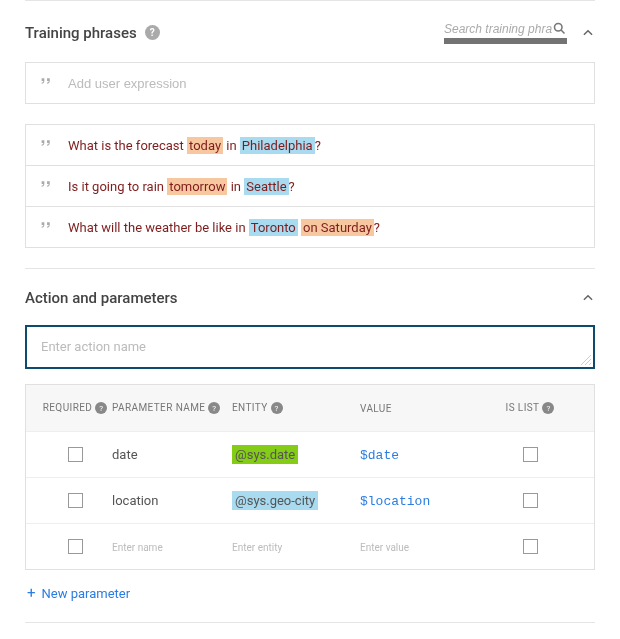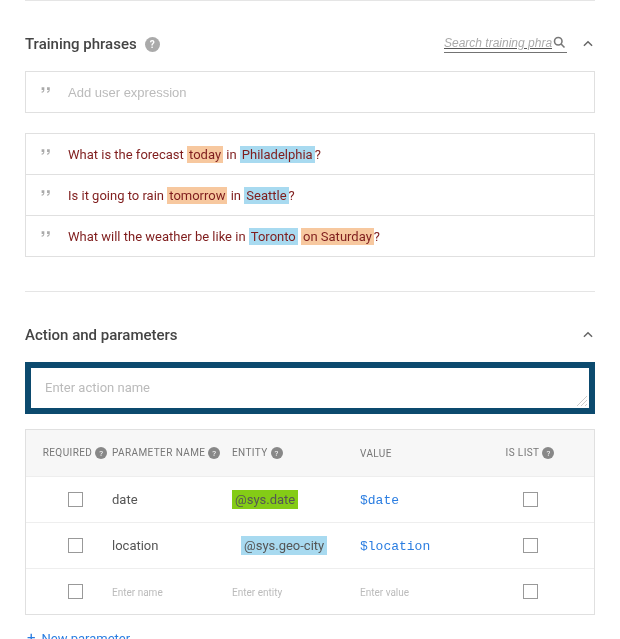--- a/index.html
+++ b/index.html
@@ -5,21 +5,21 @@
   * { box-sizing: border-box; margin: 0; padding: 0; }
   body {
     font-family: -apple-system, BlinkMacSystemFont, "Segoe UI", Roboto, Arial, sans-serif;
     font-size: 13px;
     color: #555;
     background: #fff;
     width: 620px;
     padding: 0 25px;
   }
   .hr-line { border: none; border-top: 1px solid #e5e5e5; }
-  .section { padding: 34px 0; }
+  .section { padding: 20px 0; }
   .section-header {
     display: flex;
     align-items: center;
     margin-bottom: 18px;
   }
   .section-title {
     font-size: 15px;
     font-weight: 500;
     color: #444;
   }
@@ -32,24 +32,23 @@
     font-weight: bold;
     display: inline-flex;
     align-items: center;
     justify-content: center;
     margin-left: 8px;
   }
   .spacer { flex: 1; }
   .search-wrap {
     display: flex;
     align-items: center;
-    border-bottom: 1px solid #737373;
+    border-bottom: 6px solid #737373;
     padding-bottom: 2px;
     margin-right: 14px;
-    text-decoration: underline;
   }
   .search-input {
     border: none;
     outline: none;
     font-size: 12px;
     width: 108px;
     color: #888;
     font-style: italic;
   }
   .search-input::placeholder { color: #aaa; font-style: italic; }
@@ -83,21 +82,21 @@
     font-size: 13px;
     flex: 1;
     color: #555;
   }
   .phrase-input-el::placeholder { color: #bbb; }
   .phrase-text { font-size: 13px; color: #7f1d1d; }
   .hl-orange { background: #f7c89f; padding: 1px 2px; }
   .hl-blue { background: #a8daf0; padding: 1px 2px; }
   .gap { height: 20px; }
   .action-box {
-    border: 6px solid #0c4a6e;
+    border: 2px solid #0c4a6e;
     display: flex;
     position: relative;
   }
   .action-textarea {
     border: none;
     outline: none;
     resize: none;
     width: 100%;
     padding: 12px 14px;
     font-size: 13px;
@@ -149,21 +148,21 @@
     border: 1.5px solid #999;
     background: #fff;
   }
   .entity-chip {
     display:inline-block;
     padding: 2px 3px;
     font-size: 13px;
     color: #555;
   }
   .entity-orange { background: #84cc16; }
-  .entity-blue { background: #a8daf0; margin-left: 9px; }
+  .entity-blue { background: #a8daf0; }
   .value-link { color: #2a7de1; font-size: 13px; font-family: Liberation Mono, monospace; }
   .placeholder-text { color: #bbb; font-size: 10px; }
   .new-param {
     color: #2a7de1;
     font-size: 13px;
     padding: 14px 2px 0;
     display: flex;
     align-items: center;
     cursor: pointer;
   }

